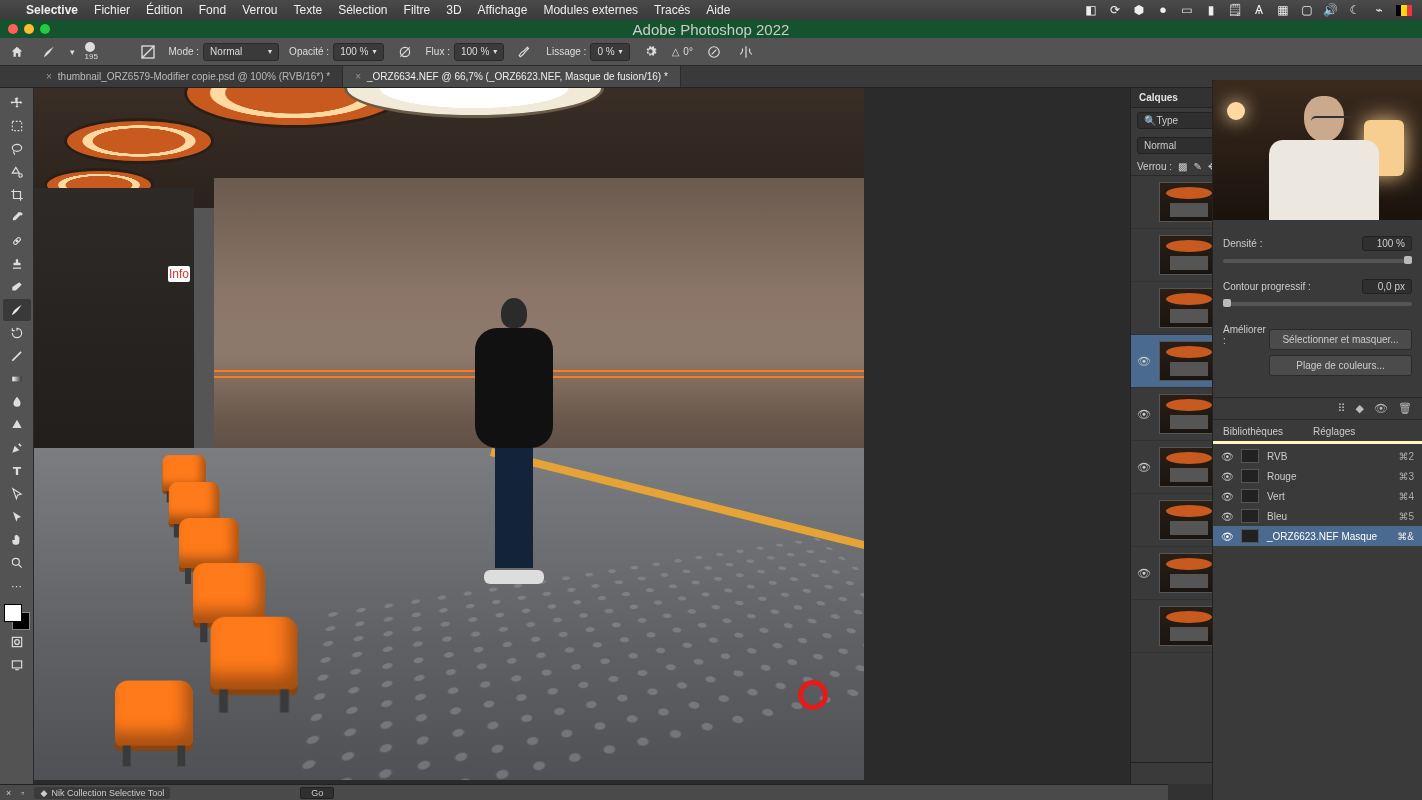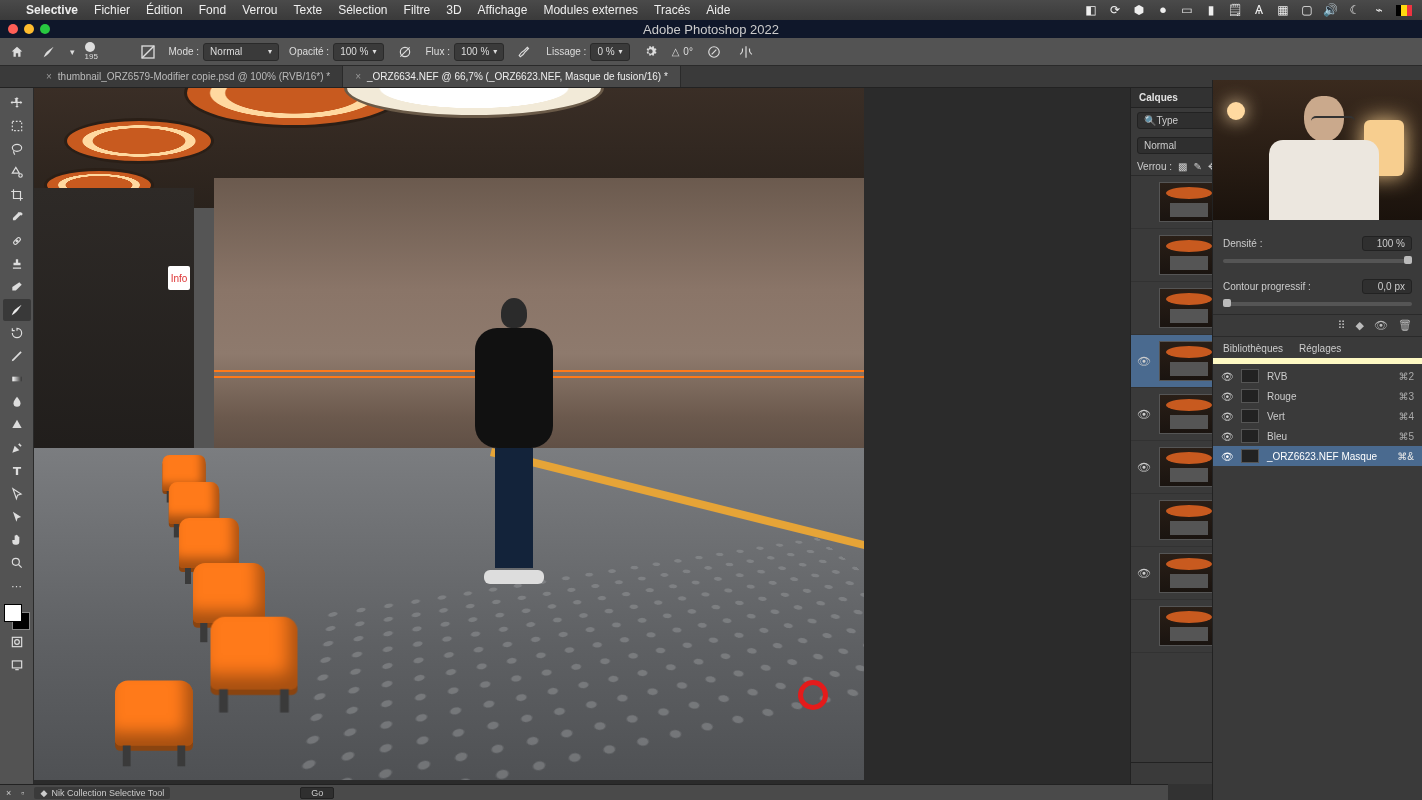--- a/index.html
+++ b/index.html
@@ -12,21 +12,21 @@
 .mac-menubar .spacer { flex: 1; }
 .mac-menubar .tray { display: flex; gap: 10px; align-items: center; font-size: 12px; }
 .tray .icon { width: 14px; height: 14px; display: inline-flex; align-items: center; justify-content: center; }
 .flag-be { width: 16px; height: 11px; display: inline-flex; }
 .flag-be span { flex:1; }
 .flag-be span:nth-child(1){background:#000;}
 .flag-be span:nth-child(2){background:#FFD90F;}
 .flag-be span:nth-child(3){background:#EF3340;}
 
 
-.win-title { height: 18px; background: #0f172a; display: flex; align-items: center; justify-content: center; color: #ccc; font-size: 13px; position: relative; }
+.win-title { height: 18px; background: #14532d; display: flex; align-items: center; justify-content: center; color: #ccc; font-size: 15px; position: relative; }
 .win-title .dots { position: absolute; left: 8px; display: flex; gap: 6px; }
 .win-title .dot { width: 10px; height: 10px; border-radius: 50%; }
 .dot.red{background:#ff5f57;} .dot.yel{background:#febc2e;} .dot.grn{background:#28c840;}
 
 
 .options-bar { height: 28px; background: #535353; display: flex; align-items: center; padding: 0 6px; gap: 10px; border-bottom: 1px solid #2a2a2a; color: #ddd; font-size: 10px; }
 .options-bar .seg { display: flex; align-items: center; gap: 4px; }
 .options-bar .btn, .options-bar .dd { background: #3a3a3a; border: 1px solid #2a2a2a; border-radius: 3px; height: 18px; display: flex; align-items: center; padding: 0 6px; }
 .options-bar .icon-btn { width:22px; height:22px; display:flex;align-items:center;justify-content:center; }
 .brush-prev { width:42px; height:24px; display:flex;flex-direction:column;align-items:flex-start;justify-content:center; }
@@ -59,21 +59,21 @@
 .platform::before{content:"";position:absolute;left:55%;top:0;width:600px;height:8px;background:#e6a437;transform:rotate(14deg);transform-origin:left;}
 .tactile { position:absolute; left:300px; top:400px; width:600px; height:300px; background:radial-gradient(circle at 10px 10px,#9a9c9f 0 4px,transparent 5px); background-size:28px 28px; transform:perspective(600px) rotateX(55deg) rotateZ(-18deg); opacity:.45;}
 .chair { position:absolute; width:60px; height:50px; background:#ff7a1a; border-radius:10px 10px 4px 4px; box-shadow:inset -6px -10px 12px rgba(0,0,0,.35), 0 4px 0 #8a4410; }
 .chair::after{content:"";position:absolute;left:6px;bottom:-16px;width:6px;height:16px;background:#3a3a3a;box-shadow:42px 0 0 #3a3a3a;}
 .person { position:absolute; left:430px; top:210px; width:100px; height:290px; }
 .person .head{width:26px;height:30px;background:#2b2b2b;border-radius:50% 50% 40% 40%;margin:0 auto;}
 .person .body{width:78px;height:120px;background:#111;border-radius:22px;margin:0 auto;}
 .person .legs{width:38px;height:120px;background:#13233a;margin:0 auto;}
 .person .shoes{width:60px;height:14px;background:#ddd;border-radius:6px;margin:2px auto 0;}
 .wall-left{position:absolute;left:0;top:100px;width:160px;height:300px;background:linear-gradient(#2e2a27,#1f1c1a);}
-.info-sign{position:absolute;left:134px;top:178px;width:22px;height:24px;background:#fff;border-radius:2px;display:flex;align-items:center;justify-content:center;font-size:10px;color:#d33;}
+.info-sign{position:absolute;left:134px;top:178px;width:22px;height:16px;background:#fff;border-radius:2px;display:flex;align-items:center;justify-content:center;font-size:12px;color:#d33;}
 .red-circle-annot{position:absolute;width:30px;height:30px;border:5px solid #e41b1b;border-radius:50%;left:764px;top:592px;}
 
 
 .panels { width: 258px; background: #3a3a3a; border-left: 1px solid #222; display: flex; flex-direction: column; }
 .panel-tab { background:#323232; color:#e2e2e2; font-size:10px; padding:4px 8px; border-bottom:1px solid #222; font-weight:600;}
 .layer-opts { display:flex; align-items:center; gap:6px; padding:4px 6px; font-size:10px; color:#ccc; }
 .layer-opts .dd { flex: auto; background:#2f2f2f; border:1px solid #222; border-radius:3px; height:17px; display:flex;align-items:center;padding:0 6px; min-width:0;}
 .layer-opts.row2 { justify-content: space-between; }
 .lock-row { display:flex; align-items:center; padding:3px 6px; gap:6px; font-size:10px; color:#ccc; justify-content:space-between; border-bottom:1px solid #2a2a2a;}
 .lock-icons{display:flex;gap:6px;}
@@ -104,21 +104,21 @@
 .webcam .guy .h{width:40px;height:46px;background:#caa98c;border-radius:44% 44% 50% 50%;margin:0 auto;}
 .webcam .guy .g{position:absolute;left:42px;top:20px;width:44px;height:10px;border-top:2px solid #333;border-radius:6px;}
 .webcam .guy .b{width:110px;height:80px;background:#ece7df;border-radius:14px 14px 0 0;margin-top:-2px;}
 .props .pad { padding:8px 10px; font-size:10px; color:#ccc; }
 .props .row { display:flex; justify-content:space-between; align-items:center; margin:8px 0; }
 .props .val { background:#2f2f2f; border:1px solid #222; border-radius:3px; padding:1px 6px; min-width:50px; text-align:right; }
 .props .slider { height:4px; background:#555; border-radius:2px; position:relative; margin-top:2px; }
 .props .slider .knob { position:absolute; top:-3px; width:8px; height:8px; background:#bbb; border-radius:2px; }
 .props .btn-wide { background:#4b4b4b; border:1px solid #2a2a2a; border-radius:3px; padding:4px 6px; text-align:center; margin:5px 0; font-size:10px;}
 .props .icon-row { display:flex; justify-content:flex-end; gap:10px; padding:4px 10px; color:#bbb; border-top:1px solid #2a2a2a; border-bottom:1px solid #2a2a2a;}
-.props .tabs { display:flex; gap:16px; padding:6px 10px 4px; font-size:10px; border-bottom:6px solid #fef9c3;}
+.props .tabs { display:flex; gap:30px; padding:6px 10px 4px; font-size:10px; border-bottom:3px solid #fef9c3;}
 .props .tabs .t.active{color:#fff;border-bottom:2px solid #fff;padding-bottom:3px;}
 .channels { padding:2px 0; }
 .channel { display:flex; align-items:center; gap:8px; padding:3px 8px; font-size:10px; }
 .channel.sel { background:#4a6a8f; color:#fff; }
 .channel .eye{width:12px;text-align:center;}
 .channel .cthumb{width:18px;height:14px;background:#222;border:1px solid #555;}
 .channel .sc{margin-left:auto;color:#aaa;}
 .channel.sel .sc{color:#e8e8e8;}
 .props .ch-footer{position:absolute;bottom:0;left:0;right:0;height:20px;border-top:1px solid #222;display:flex;justify-content:flex-end;gap:10px;align-items:center;padding:0 8px;color:#bbb;}
 
@@ -581,20 +581,27 @@
     <div class="slider">
         <div class="knob" style="right:0;"></div>
       </div>
     <div class="row" style="margin-top:16px;">
       <span>Contour progressif :</span>
       <span class="val">0,0 px</span>
     </div>
     <div class="slider">
         <div class="knob" style="left:0;"></div>
       </div>
+    <div class="row" style="margin-top:18px;align-items:flex-start;">
+      <span>Améliorer :</span>
+      <div style="width:150px;">
+        <div class="btn-wide">Sélectionner et masquer...</div>
+        <div class="btn-wide">Plage de couleurs...</div>
+      </div>
+    </div>
   </div>
   <div class="icon-row">
     <span>⠿</span>
     <span>◆</span>
     <span>👁</span>
     <span>🗑</span>
   </div>
   <div class="tabs">
     <span class="t">Bibliothèques</span>
     <span class="t">Réglages</span>

